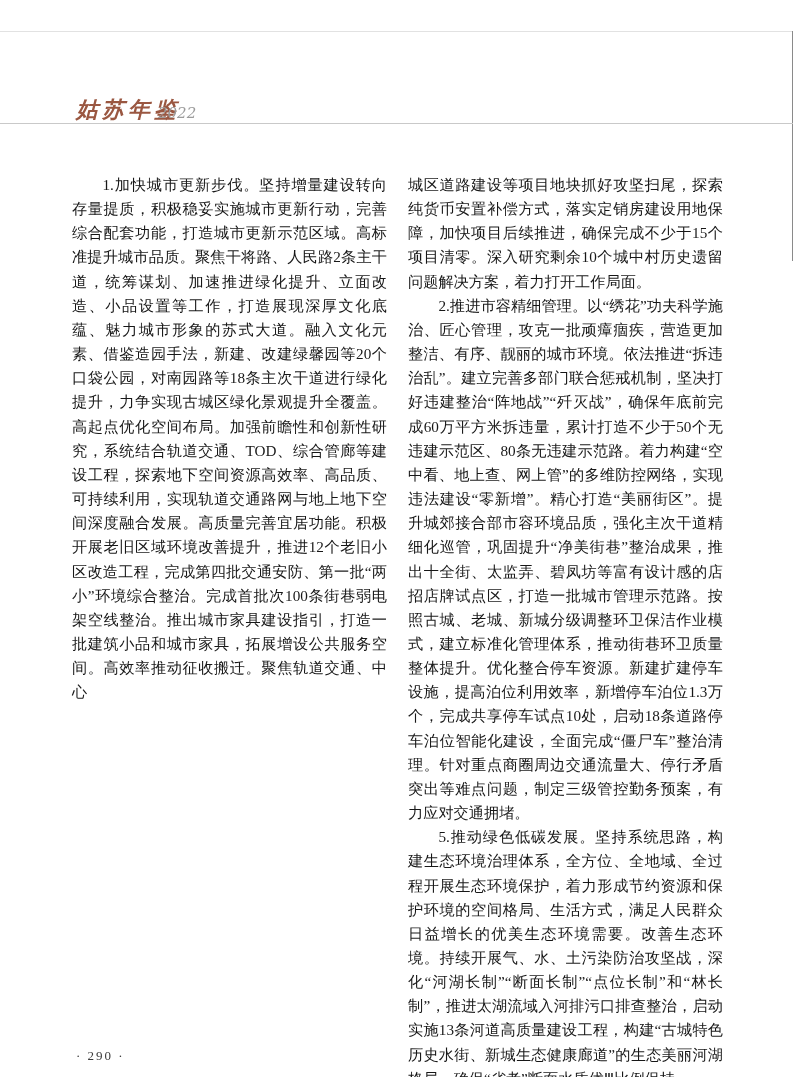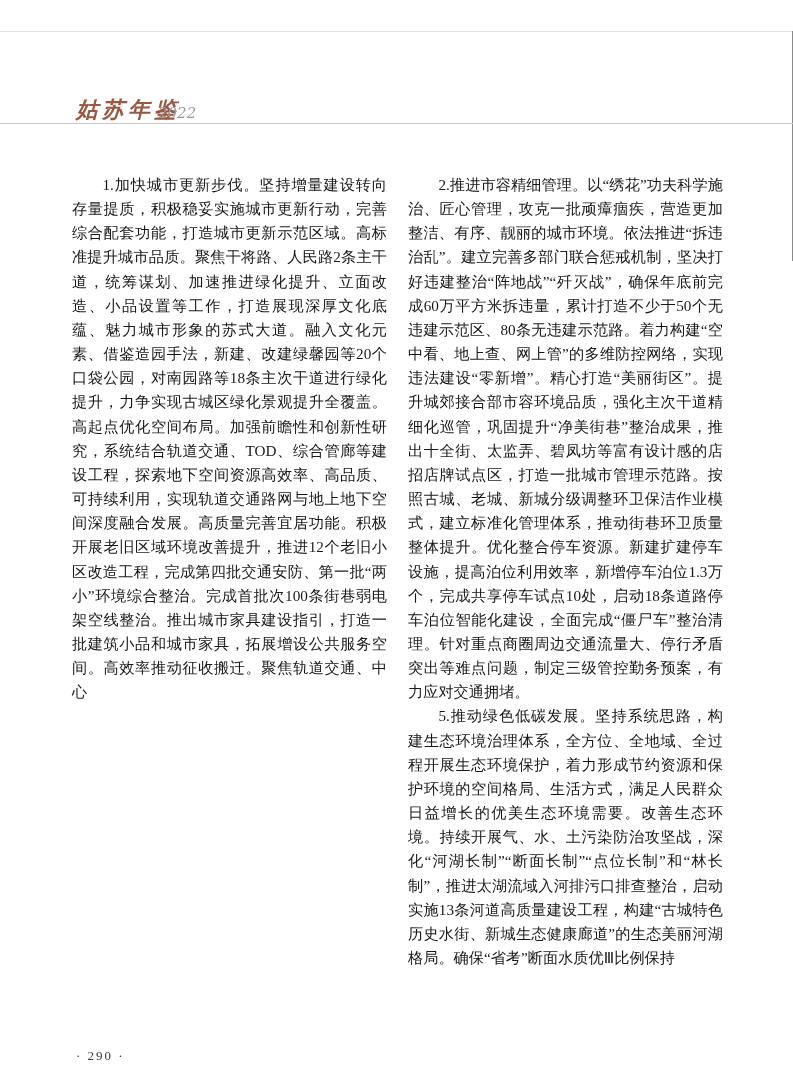--- a/index.html
+++ b/index.html
@@ -62,20 +62,21 @@
     <span class="logo">姑苏年鉴</span>
     <span class="year">2022</span>
     <div class="header-rule"></div>
   </header>
 
   <main class="columns">
     <div class="col">
       <p class="para indent">1.加快城市更新步伐。坚持增量建设转向存量提质，积极稳妥实施城市更新行动，完善综合配套功能，打造城市更新示范区域。高标准提升城市品质。聚焦干将路、人民路2条主干道，统筹谋划、加速推进绿化提升、立面改造、小品设置等工作，打造展现深厚文化底蕴、魅力城市形象的苏式大道。融入文化元素、借鉴造园手法，新建、改建绿馨园等20个口袋公园，对南园路等18条主次干道进行绿化提升，力争实现古城区绿化景观提升全覆盖。高起点优化空间布局。加强前瞻性和创新性研究，系统结合轨道交通、TOD、综合管廊等建设工程，探索地下空间资源高效率、高品质、可持续利用，实现轨道交通路网与地上地下空间深度融合发展。高质量完善宜居功能。积极开展老旧区域环境改善提升，推进12个老旧小区改造工程，完成第四批交通安防、第一批“两小”环境综合整治。完成首批次100条街巷弱电架空线整治。推出城市家具建设指引，打造一批建筑小品和城市家具，拓展增设公共服务空间。高效率推动征收搬迁。聚焦轨道交通、中心</p>
     </div>
     <div class="col">
+      <p class="para">城区道路建设等项目地块抓好攻坚扫尾，探索纯货币安置补偿方式，落实定销房建设用地保障，加快项目后续推进，确保完成不少于15个项目清零。深入研究剩余10个城中村历史遗留问题解决方案，着力打开工作局面。</p>
       <p class="para indent">2.推进市容精细管理。以“绣花”功夫科学施治、匠心管理，攻克一批顽瘴痼疾，营造更加整洁、有序、靓丽的城市环境。依法推进“拆违治乱”。建立完善多部门联合惩戒机制，坚决打好违建整治“阵地战”“歼灭战”，确保年底前完成60万平方米拆违量，累计打造不少于50个无违建示范区、80条无违建示范路。着力构建“空中看、地上查、网上管”的多维防控网络，实现违法建设“零新增”。精心打造“美丽街区”。提升城郊接合部市容环境品质，强化主次干道精细化巡管，巩固提升“净美街巷”整治成果，推出十全街、太监弄、碧凤坊等富有设计感的店招店牌试点区，打造一批城市管理示范路。按照古城、老城、新城分级调整环卫保洁作业模式，建立标准化管理体系，推动街巷环卫质量整体提升。优化整合停车资源。新建扩建停车设施，提高泊位利用效率，新增停车泊位1.3万个，完成共享停车试点10处，启动18条道路停车泊位智能化建设，全面完成“僵尸车”整治清理。针对重点商圈周边交通流量大、停行矛盾突出等难点问题，制定三级管控勤务预案，有力应对交通拥堵。</p>
       <p class="para indent">5.推动绿色低碳发展。坚持系统思路，构建生态环境治理体系，全方位、全地域、全过程开展生态环境保护，着力形成节约资源和保护环境的空间格局、生活方式，满足人民群众日益增长的优美生态环境需要。改善生态环境。持续开展气、水、土污染防治攻坚战，深化“河湖长制”“断面长制”“点位长制”和“林长制”，推进太湖流域入河排污口排查整治，启动实施13条河道高质量建设工程，构建“古城特色历史水街、新城生态健康廊道”的生态美丽河湖格局。确保“省考”断面水质优Ⅲ比例保持</p>
     </div>
   </main>
 
   <div class="page-number">· 290 ·</div>
 
 </div>
 
 </body></html>

